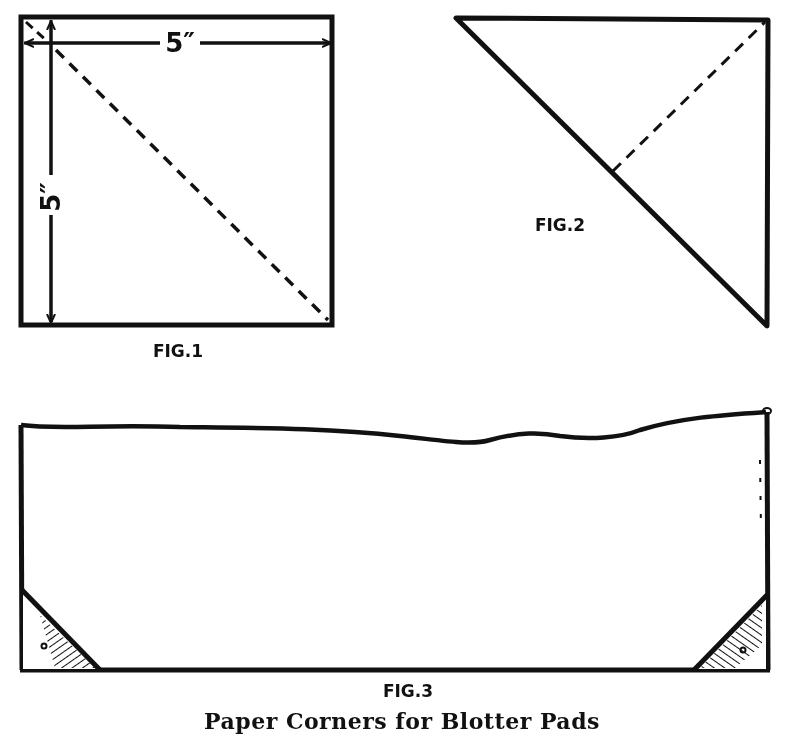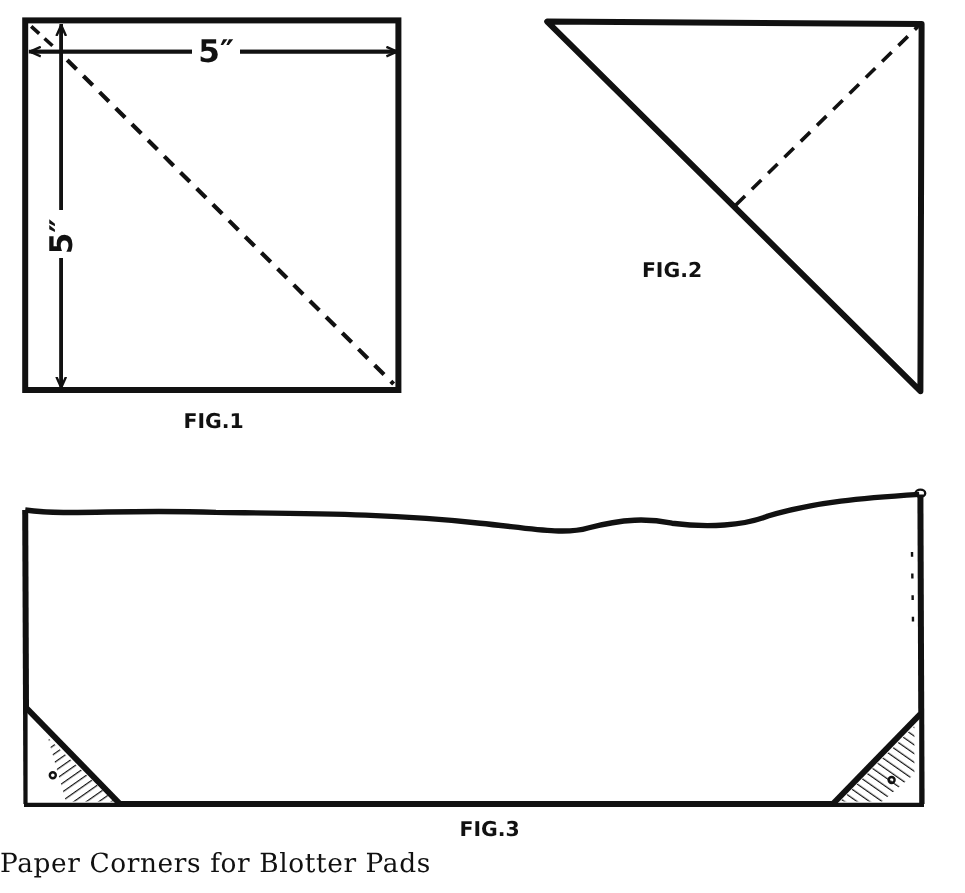--- a/index.html
+++ b/index.html
@@ -1,20 +1,20 @@
 <!DOCTYPE html>
 <html><head>
   <meta charset="utf-8">
   <style>
     html, body { margin:0; padding:0; background:#fff; }
     body { width:804px; height:744px; position:relative; overflow:hidden; }
     svg.main { position:absolute; left:0; top:0; }
     .lbl { font-family:"DejaVu Sans", sans-serif; font-weight:bold; fill:#111; }
-    .cap { position:absolute; left:0; width:804px; top:708px;
-           font-family:"DejaVu Serif", serif; font-weight:normal; font-size:22px; color:#111; letter-spacing:0.5px; }
+    .cap { position:absolute; left:0; width:804px; text-align:center; top:708px;
+           font-family:"DejaVu Serif", serif; font-weight:bold; font-size:22px; color:#111; letter-spacing:0.5px; }
   </style>
 </head>
 <body>
 
 <svg class="main" width="804" height="744" viewBox="0 0 804 744">
   <defs>
     <marker id="arr" markerWidth="10" markerHeight="10" refX="8" refY="5" orient="auto" markerUnits="userSpaceOnUse">
       <path d="M0,1 L9,5 L0,9" fill="none" stroke="#111" stroke-width="2"></path>
     </marker>
     <pattern id="hatchL" width="6" height="6" patternUnits="userSpaceOnUse" patternTransform="rotate(55)">

